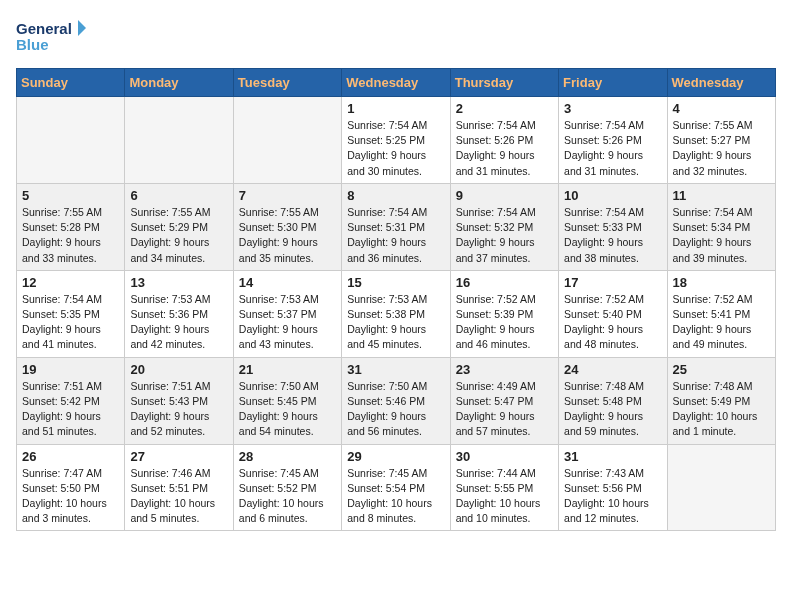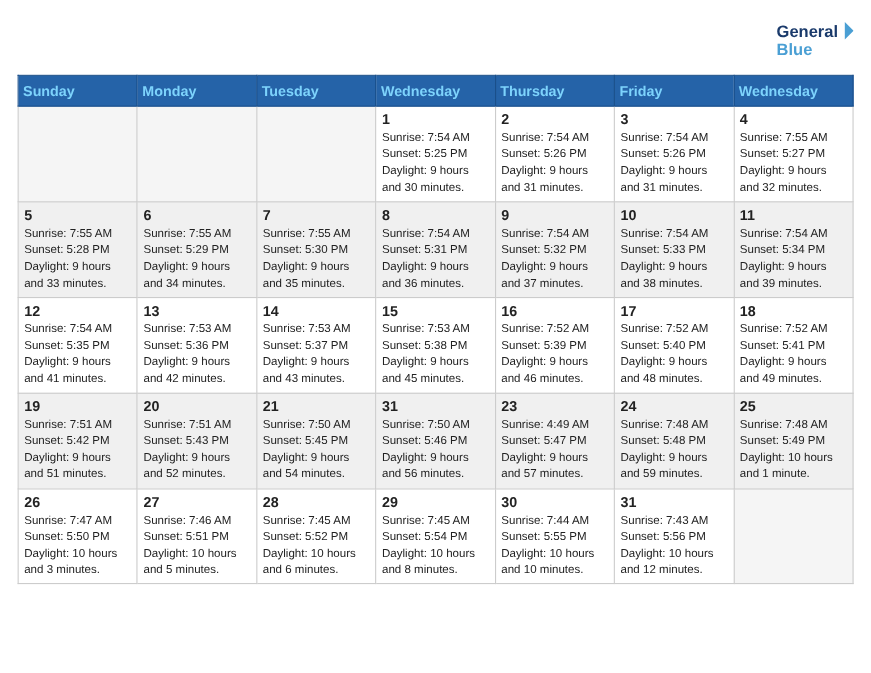--- a/index.html
+++ b/index.html
@@ -5,21 +5,21 @@
     * { box-sizing: border-box; margin: 0; padding: 0; }
     body {
       font-family: Arial, sans-serif;
       background: #fff;
       width: 792px;
       min-height: 612px;
       padding: 16px;
     }
     .header {
       display: flex;
-      justify-content: flex-end;
+      justify-content: space-between;
       align-items: flex-start;
       margin-bottom: 8px;
       text-decoration: underline;
     }
     .logo {
       display: flex;
       align-items: center;
       gap: 4px;
     }
     .title-block {
@@ -34,21 +34,21 @@
       font-size: 14px;
       color: #444;
     }
     .calendar {
       width: 100%;
       border-collapse: collapse;
       border: 1px solid #ccc;
     }
     .calendar th {
       background: #2563a8;
-      color: #7dd3fc;
+      color: #fdba74;
       font-size: 13px;
       font-weight: bold;
       padding: 6px 4px;
       text-align: left;
       border: 1px solid #1a4f8a;
     }
     .calendar td {
       vertical-align: top;
       border: 1px solid #ccc;
       padding: 4px 5px;

